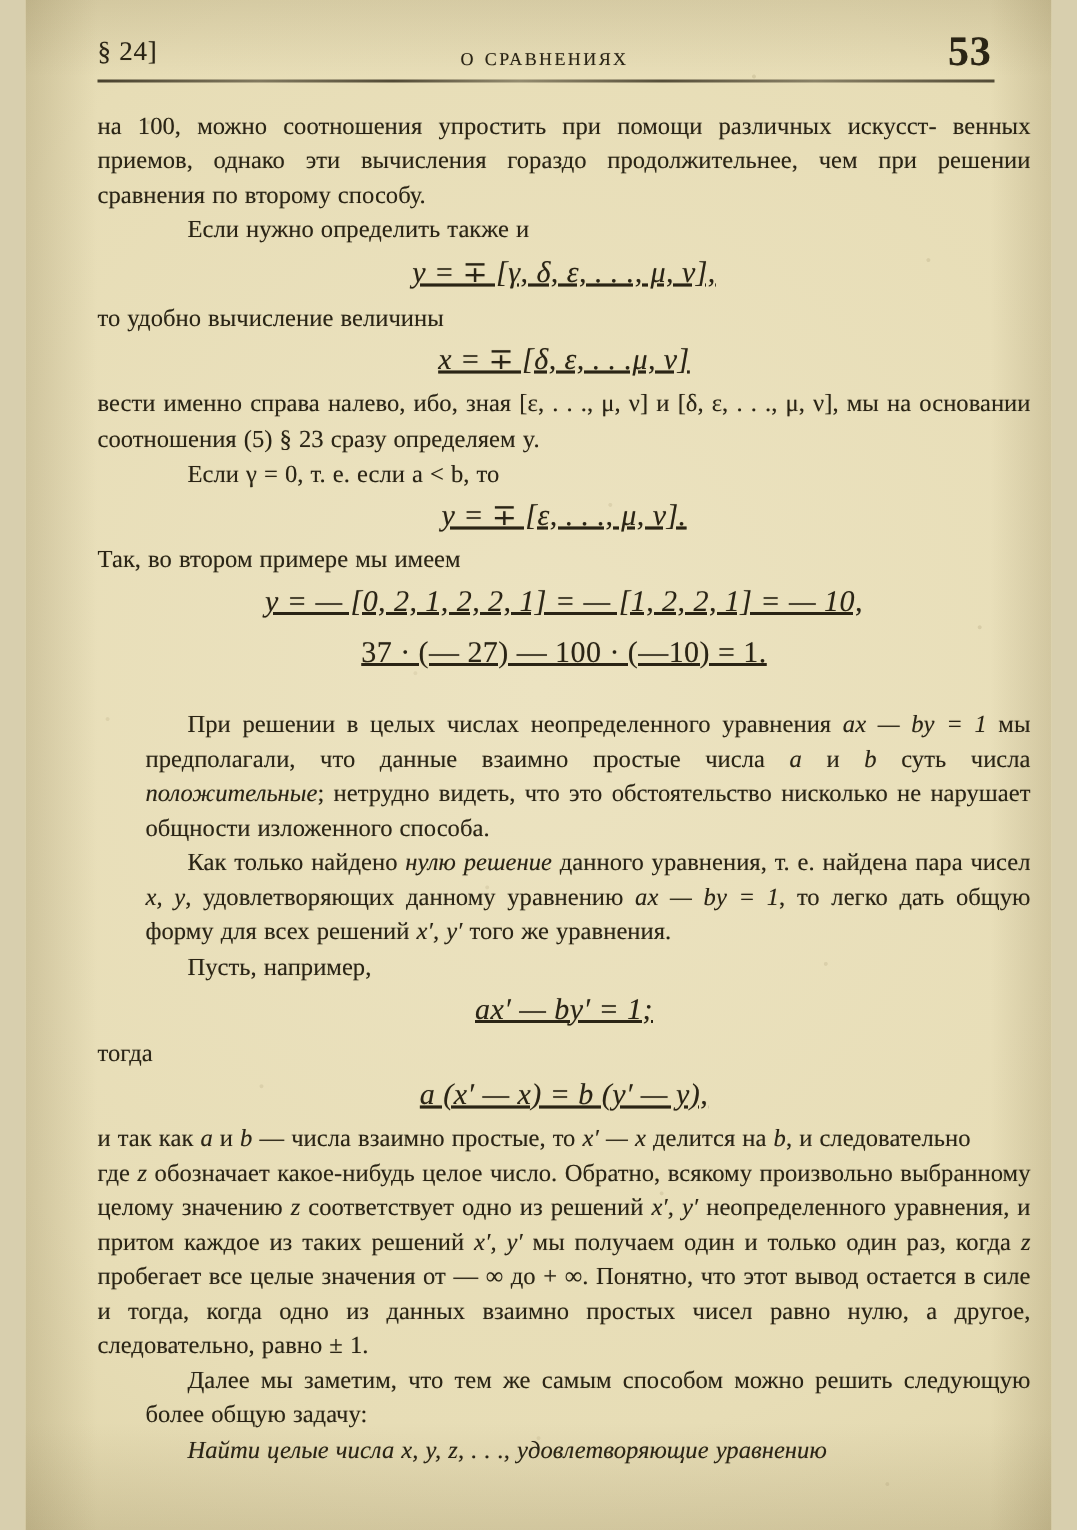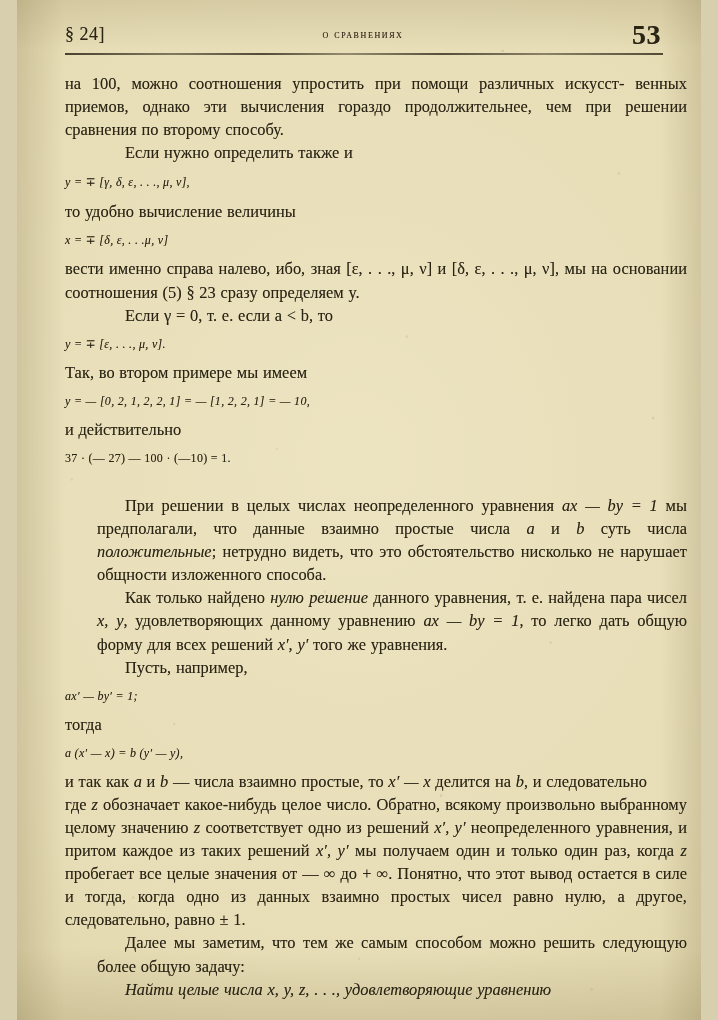--- a/index.html
+++ b/index.html
@@ -71,21 +71,21 @@
     left: 0;
     top: 0;
     font-size: 18px;
     letter-spacing: .5px;
   }
   .runhead .title {
     position: absolute;
     left: 0; right: 0;
     top: 4px;
     text-align: center;
-    font-size: 11px;
+    font-size: 17px;
     letter-spacing: 1.6px;
     font-variant: small-caps;
     text-transform: lowercase;
   }
   .runhead .folio {
     position: absolute;
     right: 0;
     top: -5px;
     font-size: 28px;
     font-weight: bold;
@@ -118,25 +118,27 @@
     text-align: justify;
     text-justify: inter-word;
     letter-spacing: .02px;
     word-spacing: .6px;
   }
   p.ind { text-indent: 28px; margin-left: 32px; }
   p.gap2 { margin-top: 19px; }
   i, .it { font-style: italic; }
   .eq {
     margin: 0;
-    font-size: 12px;
+    font-size: 20px;
     line-height: 23px;
     font-style: italic;
+    text-align: center;
     padding: 6px 0 5px 0;
     letter-spacing: .3px;
+    text-decoration: underline;
   }
   .eq.l1 { padding: 7px 0 6px 0; }
   .eq .rm { font-style: normal; }
   .pr { font-style: italic; }
 
   
   #content, .runhead { text-shadow: 0 0 .55px rgba(40,33,18,.38); }
 </style>
 </head>
 <body>
@@ -175,21 +177,20 @@
       </p>
 
       <p class="tx ind">Если γ = 0, т. е. если a &lt; b, то</p>
 
       <p class="eq">y = ∓ [ε, . . ., μ, ν].</p>
 
       <p class="tx">Так, во втором примере мы имеем</p>
 
       <p class="eq">y = — [0, 2, 1, 2, 2, 1] = — [1, 2, 2, 1] = — 10,</p>
 
-      <p class="tx">и действительно</p>
 
       <p class="eq">
         <span class="rm">37 · (— 27) — 100 · (—10) = 1.</span>
       </p>
 
       <p class="tx ind gap2">
         <span>При решении в целых числах неопределенного уравнения </span><span class="pr">ax — by = 1</span><span> мы предполагали, что данные взаимно простые числа </span><span class="pr">a</span><span> и </span><span class="pr">b</span><span> суть числа </span><span class="it">положительные</span><span>; нетрудно видеть, что это обстоятельство нисколько не нарушает общности изложенного способа.</span>
       </p>
 
       <p class="tx ind">

